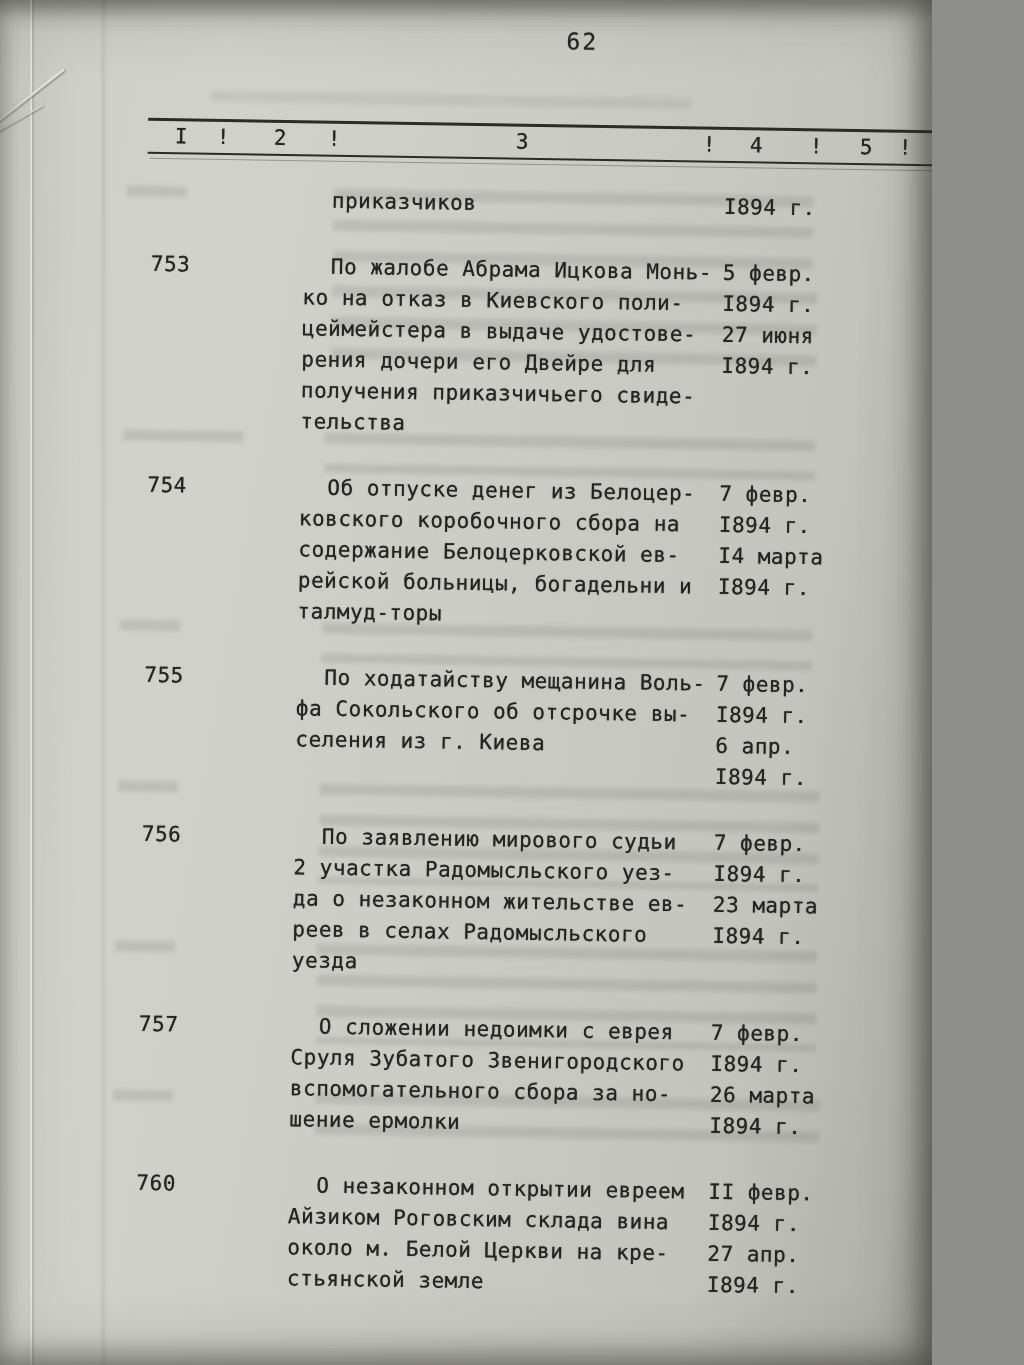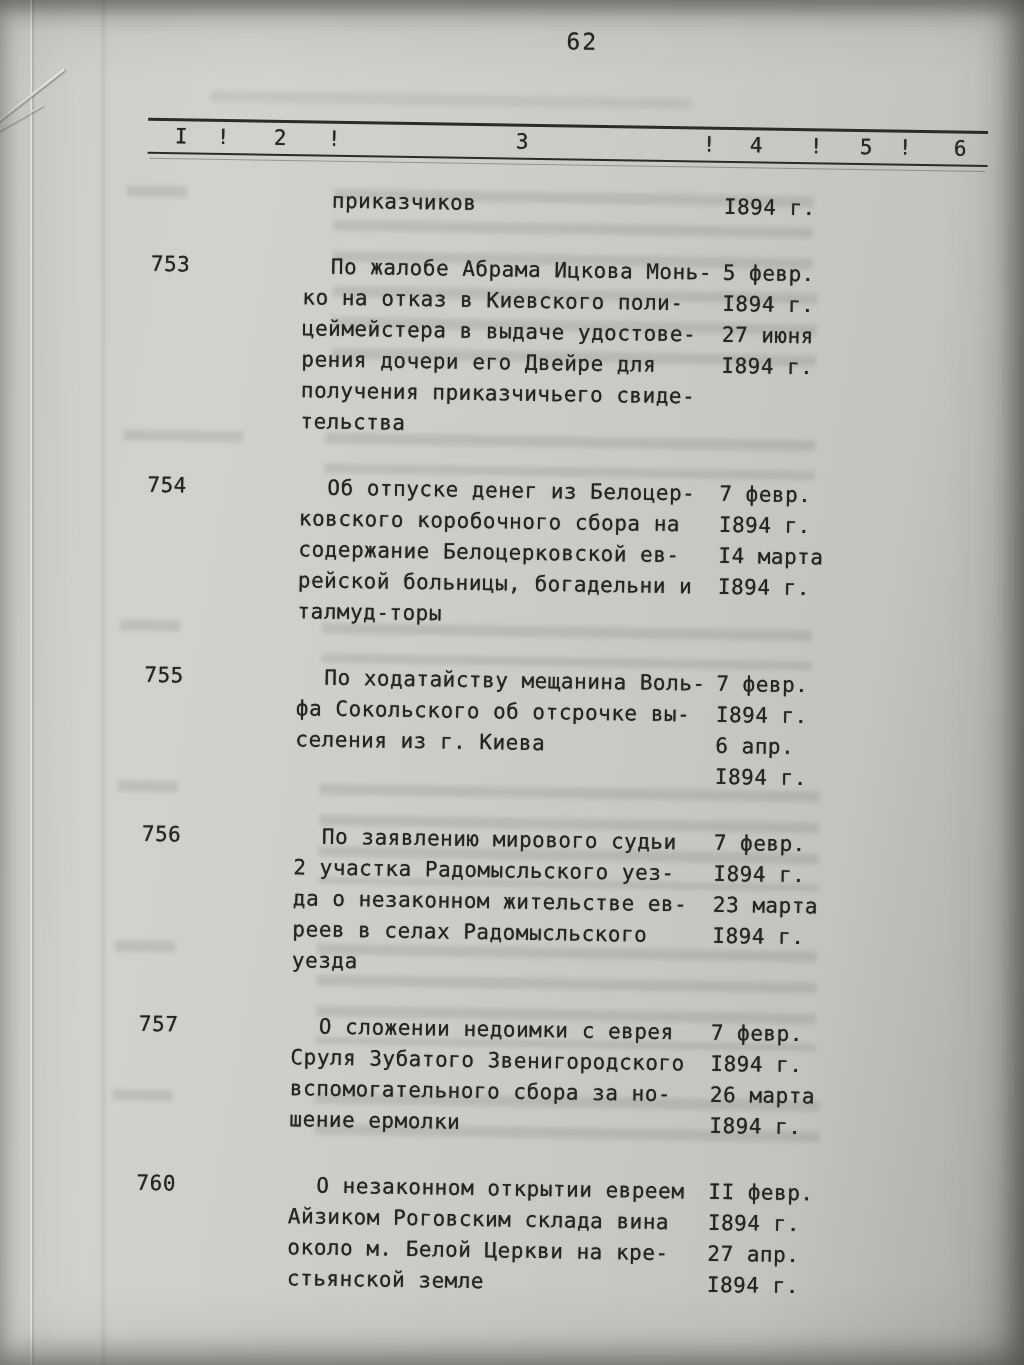--- a/index.html
+++ b/index.html
@@ -1,20 +1,20 @@
 <!DOCTYPE html>
 <html><head>
 <meta charset="utf-8">
 <style>
   html, body { margin: 0; padding: 0; background: #8e8e8a; }
   * { box-sizing: border-box; }
 
   .scan {
     position: relative;
-    width: 1024px;
+    width: 932px;
     height: 1365px;
     overflow: hidden;
     font-family: "DejaVu Sans Mono", monospace;
     color: #242422;
     background:
       linear-gradient(180deg, rgba(40,40,36,0.16) 0, rgba(40,40,36,0) 20px),
       linear-gradient(90deg, rgba(255,255,255,0.28) 0, rgba(255,255,255,0) 42px),
       linear-gradient(100deg, #cdcdc7 0%, #d2d2cc 20%, #ccccc6 50%, #c4c4be 78%, #b1b1ab 94%, #9f9f99 100%);
   }
   .scan::after {

